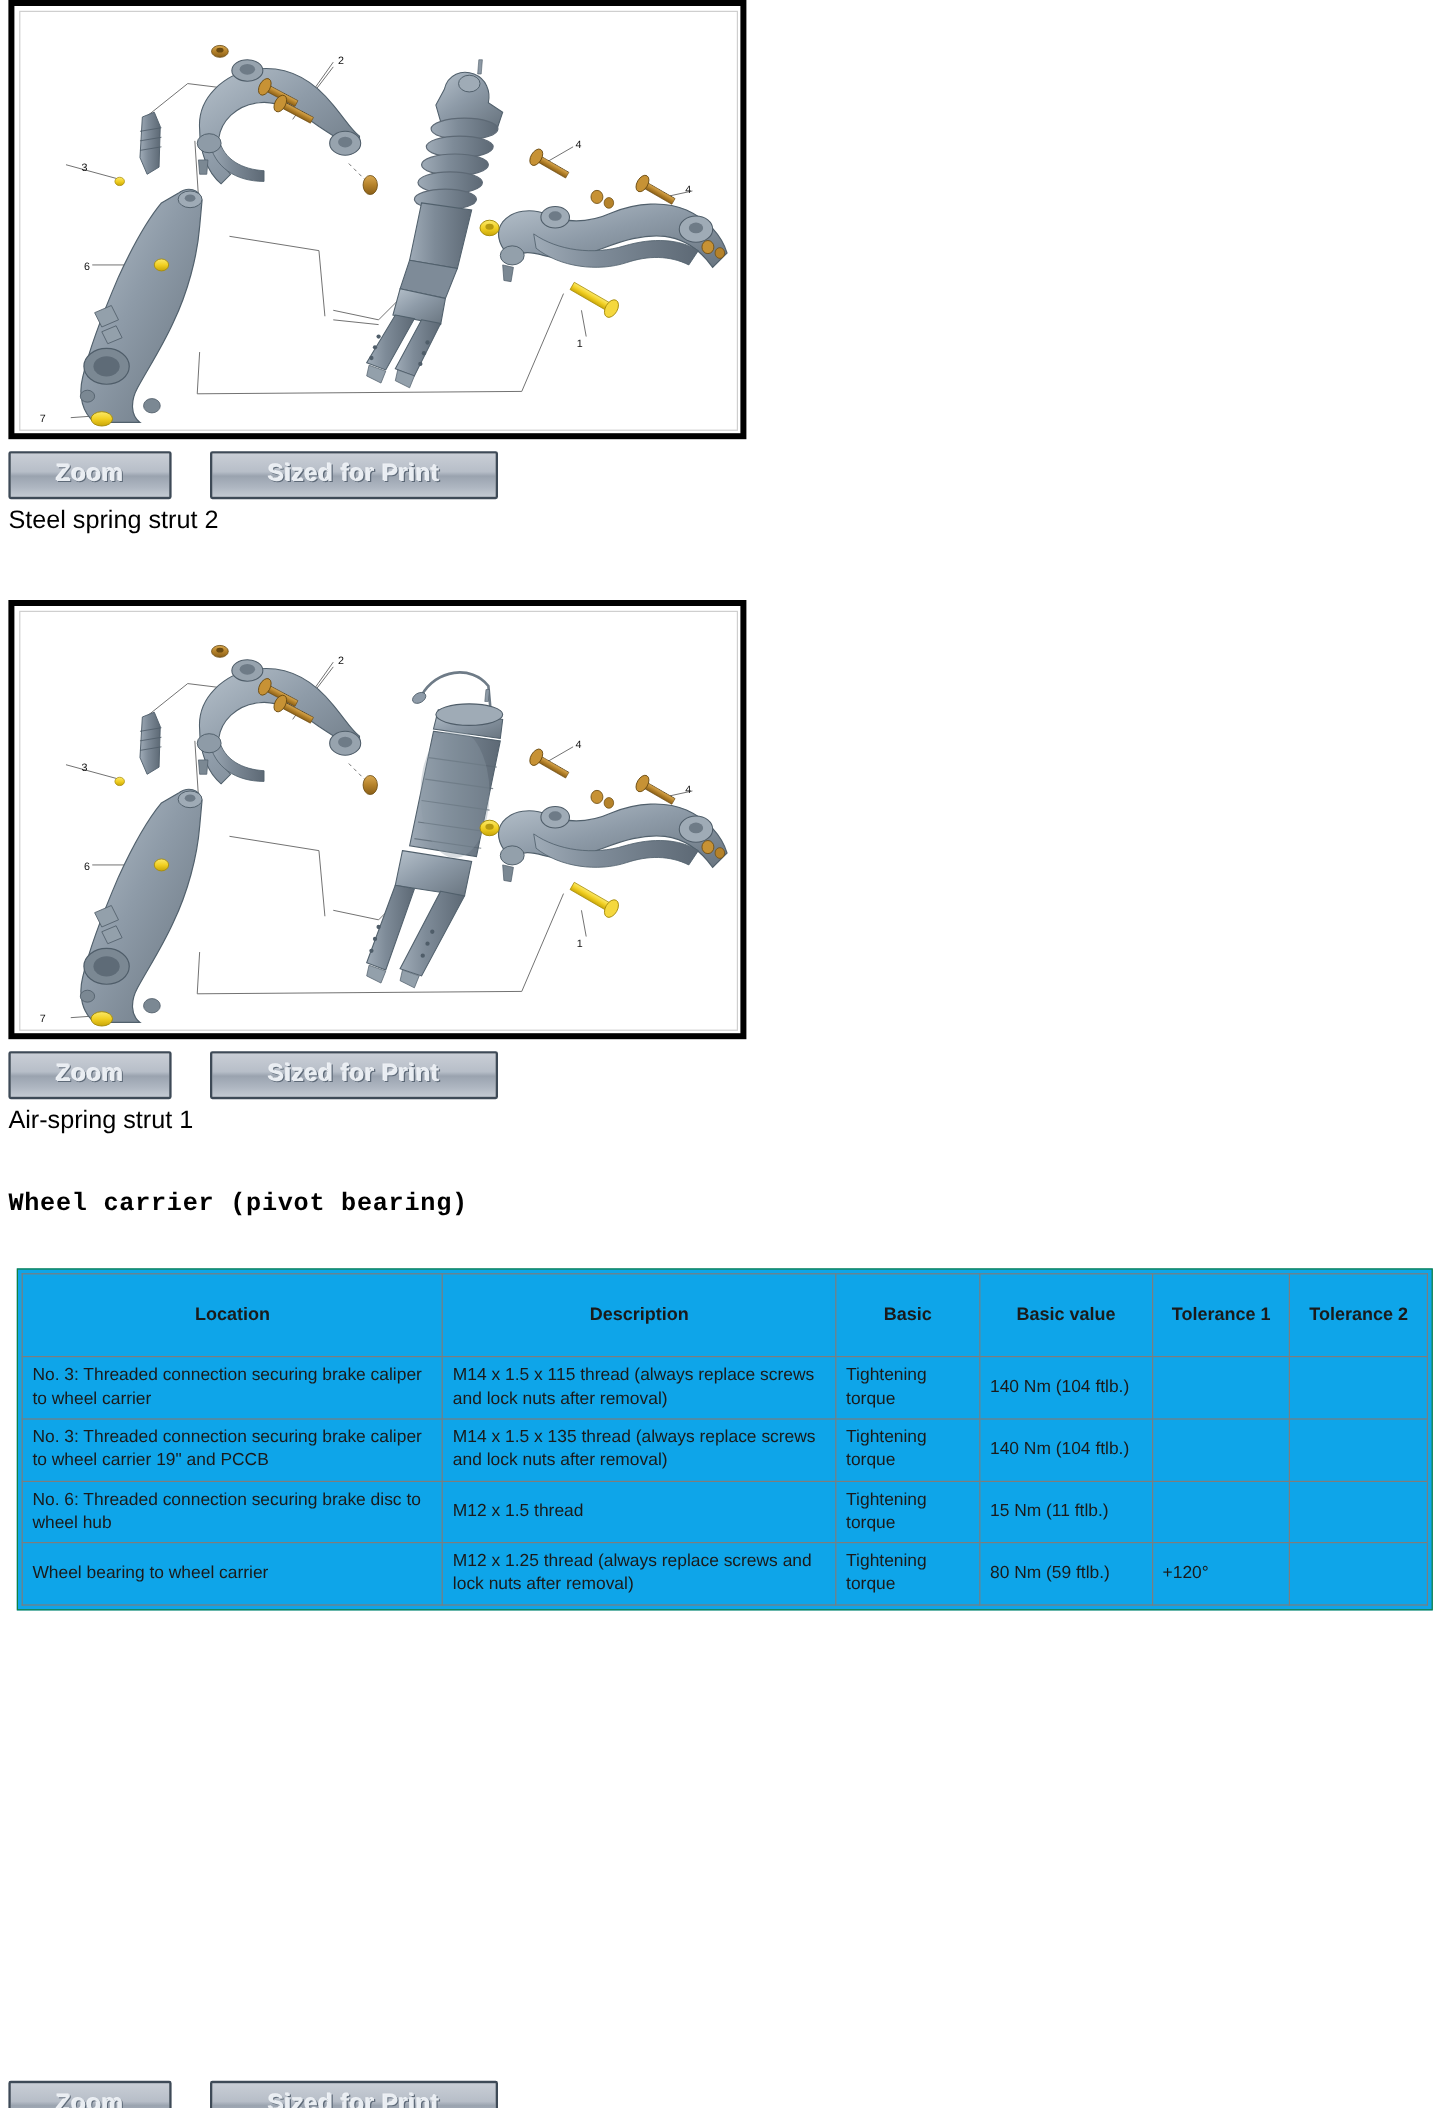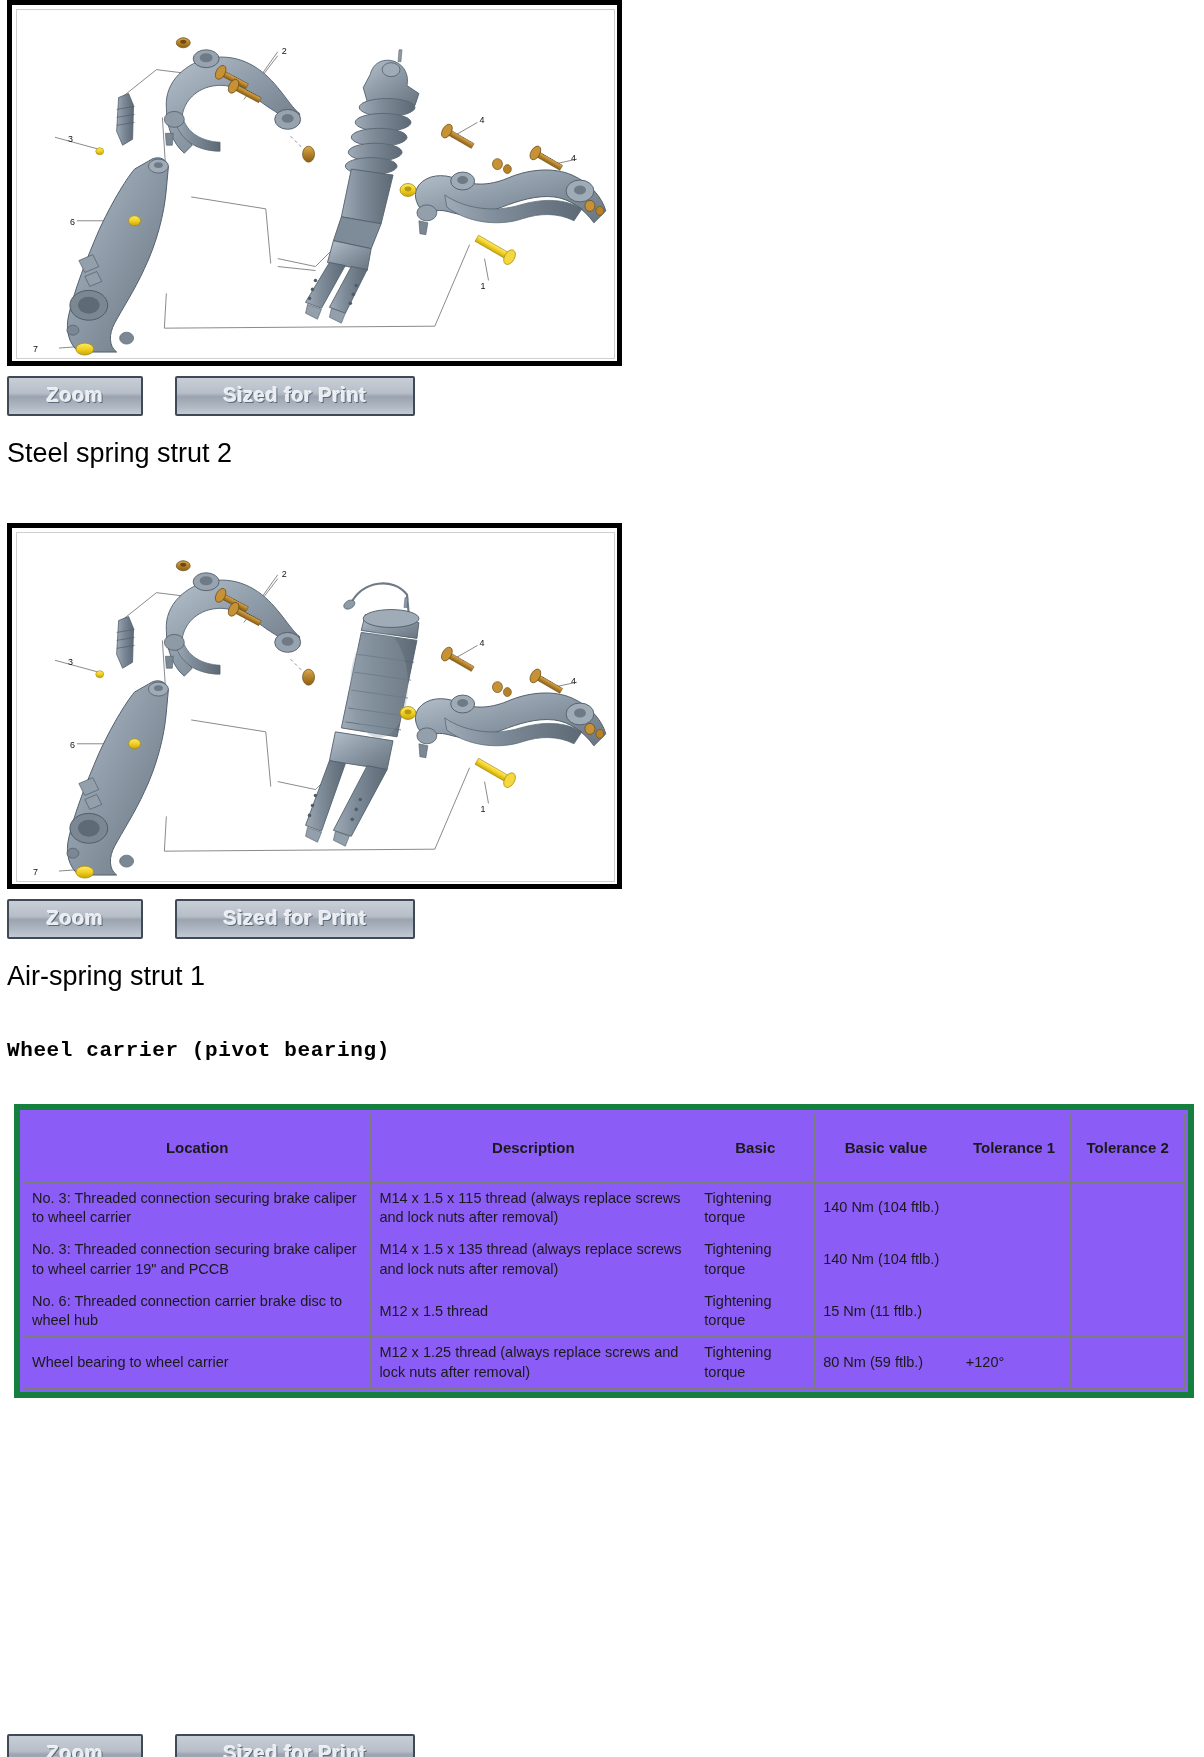--- a/index.html
+++ b/index.html
@@ -56,40 +56,40 @@
     box-sizing: border-box;
     cursor: pointer;
     user-select: none;
   }
   .btn-zoom { width: 136px; margin-left: 7px; }
   .btn-print { width: 240px; margin-left: 32px; }
 
   
   .caption {
     font-family: "Liberation Sans", sans-serif;
-    font-size: 27px;
+    font-size: 21px;
     color: #000000;
-    margin: 21px 0 0 7px;
+    margin: 5px 0 0 7px;
     line-height: 1.2;
   }
   .section-heading {
     font-family: Liberation Mono, monospace;
     font-size: 21px;
     font-weight: bold;
     color: #000000;
     margin: 46px 0 0 7px;
     letter-spacing: 0.6px;
   }
   .gap-lg { height: 54px; }
   .gap-md { height: 42px; }
 
   
   .table-frame {
-    border: 6px solid #15803d;
-    background: #8b5cf6;
+    border: 1px solid #15803d;
+    background: #0ea5e9;
     box-sizing: border-box;
     padding: 3px;
     margin: 0 10px 0 14px;
   }
   table.spec {
     width: 100%;
     border-collapse: collapse;
     font-family: "Liberation Sans", sans-serif;
     font-size: 14.5px;
     color: #1a1a1a;
@@ -517,21 +517,21 @@
         </tr>
         <tr>
           <td>No. 3: Threaded connection securing brake caliper to wheel carrier 19" and PCCB</td>
           <td>M14 x 1.5 x 135 thread (always replace screws and lock nuts after removal)</td>
           <td>Tightening torque</td>
           <td>140 Nm (104 ftlb.)</td>
           <td></td>
           <td></td>
         </tr>
         <tr>
-          <td>No. 6: Threaded connection carrier brake disc to wheel hub</td>
+          <td>No. 6: Threaded connection securing brake disc to wheel hub</td>
           <td>M12 x 1.5 thread</td>
           <td>Tightening torque</td>
           <td>15 Nm (11 ftlb.)</td>
           <td></td>
           <td></td>
         </tr>
         <tr>
           <td>Wheel bearing to wheel carrier</td>
           <td>M12 x 1.25 thread (always replace screws and lock nuts after removal)</td>
           <td>Tightening torque</td>

